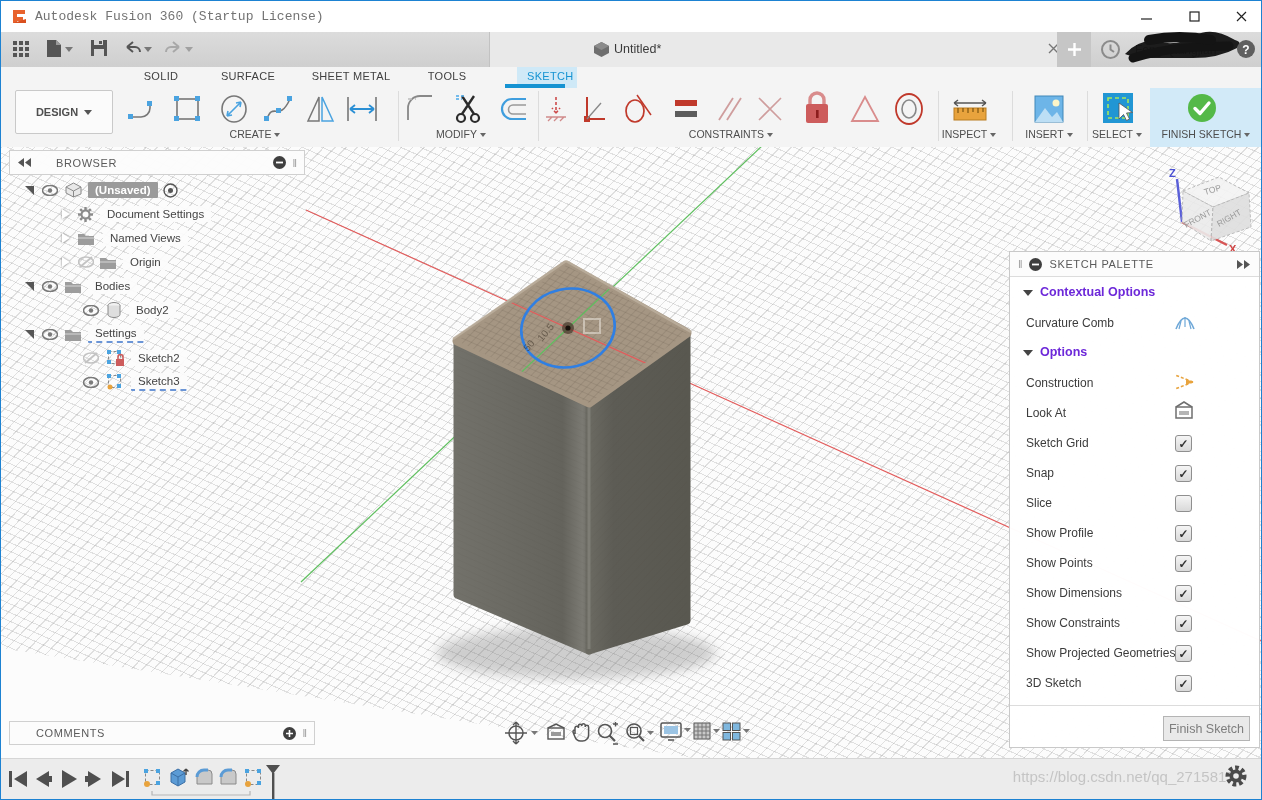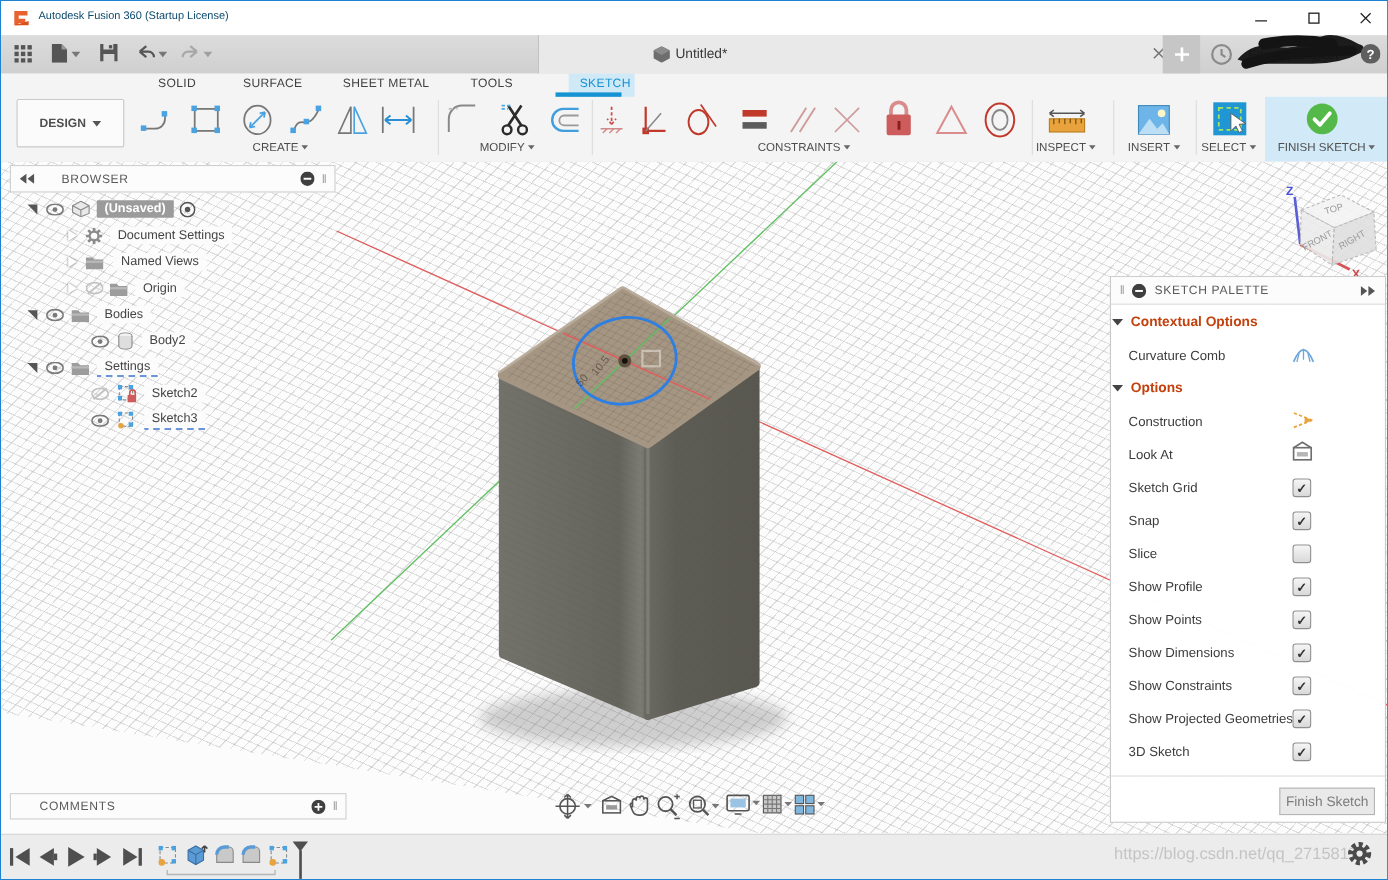--- a/index.html
+++ b/index.html
@@ -2,21 +2,21 @@
 <html><head>
 <meta charset="utf-8">
 <style>
   html,body{margin:0;padding:0;background:#888;}
   #win{position:relative;width:1260px;height:798px;background:#fff;border:1px solid #1d82d2;
        font-family:"Liberation Sans",sans-serif;overflow:hidden;}
   .abs{position:absolute;}
   svg{display:block;}
   
   #titlebar{left:0;top:0;width:1260px;height:31px;background:#fff;border-bottom:1px solid #ececec;}
-  #title-text{left:34px;top:8px;font-size:10px;color:#0c4a6e;}
+  #title-text{left:34px;top:8px;font-size:13px;color:#737373;font-family:Liberation Mono, monospace;}
   .winbtn{top:0;height:31px;width:38px;display:flex;align-items:center;justify-content:center;cursor:pointer;}
   
   #appbar{left:0;top:31px;width:1260px;height:35px;background:linear-gradient(#dcdcdc,#cfcfcf);}
   .appicon{top:40px;color:#555;}
   .caret{width:0;height:0;border-left:4px solid transparent;border-right:4px solid transparent;border-top:5px solid #777;}
   #tabstrip{left:488px;top:0px;width:578px;height:35px;background:#e9e9e9;border-left:1px solid #c2c2c2;text-align:center;}
   #doc-tab-label{left:124px;top:10px;font-size:12.5px;color:#3a3a3a;}
   #plus-tile{left:1056px;top:0px;width:34px;height:35px;background:#c6c6c6;display:flex;align-items:center;justify-content:center;}
   
   #ribbon{left:0;top:66px;width:1260px;height:80px;background:#f4f4f4;border-bottom:1px solid #d9d9d9;}
@@ -40,21 +40,21 @@
   .panel-hdr{background:rgba(252,252,252,.97);border:1px solid #d0d0d0;color:#5a5a5a;font-size:11px;letter-spacing:.6px;display:flex;align-items:center;}
   .chip{background:rgba(252,252,252,.92);color:#444;font-size:11.5px;padding:2px 7px;border-radius:1px;white-space:nowrap;}
   .chip.sel{background:#9b9b9b;color:#fff;font-weight:bold;}
   .u-dash{border-bottom:2px dashed #6b95d6;}
   .tri-exp{width:0;height:0;border-top:9px solid #555;border-left:9px solid transparent;}
   .tri-col{width:0;height:0;border-top:5.5px solid transparent;border-bottom:5.5px solid transparent;border-left:8px solid #fff;outline:none;
            filter:drop-shadow(0 0 1px #777);}
   .trow{height:22px;display:flex;align-items:center;cursor:pointer;}
   
   #palette{left:1008px;top:250px;width:249px;height:495px;background:rgba(255,255,255,.98);border:1px solid #c9c9c9;font-size:12px;color:#3c3c3c;}
-  .pal-sec{position:absolute;left:1px;font-weight:bold;color:#c2410c;font-size:12.5px;}
+  .pal-sec{position:absolute;left:13px;font-weight:bold;color:#6d28d9;font-size:12.5px;}
   .pal-item{position:absolute;left:16px;font-size:12px;color:#3c3c3c;}
   .pal-tri{display:inline-block;width:0;height:0;border-left:5px solid transparent;border-right:5px solid transparent;border-top:6px solid #444;margin-right:7px;vertical-align:middle;}
   .checkbox{position:absolute;left:165px;width:15px;height:15px;border:1px solid #8f8f8f;border-radius:3px;
      background:linear-gradient(#f5f5f5,#d9d9d9);display:flex;align-items:center;justify-content:center;font-size:12px;color:#333;cursor:pointer;}
   .checkbox::after{content:"";}
   .checkbox.checked::after{content:"\2713";font-weight:bold;}
   #finish-sketch-btn{position:absolute;left:153px;top:464px;width:85px;height:23px;background:#e9e9e9;border:1px solid #b4b4b4;
      color:#7d7d7d;font-size:12.5px;display:flex;align-items:center;justify-content:center;cursor:pointer;}
   
   #timeline{left:0;top:757px;width:1260px;height:41px;background:#ececec;border-top:1px solid #d6d6d6;}

